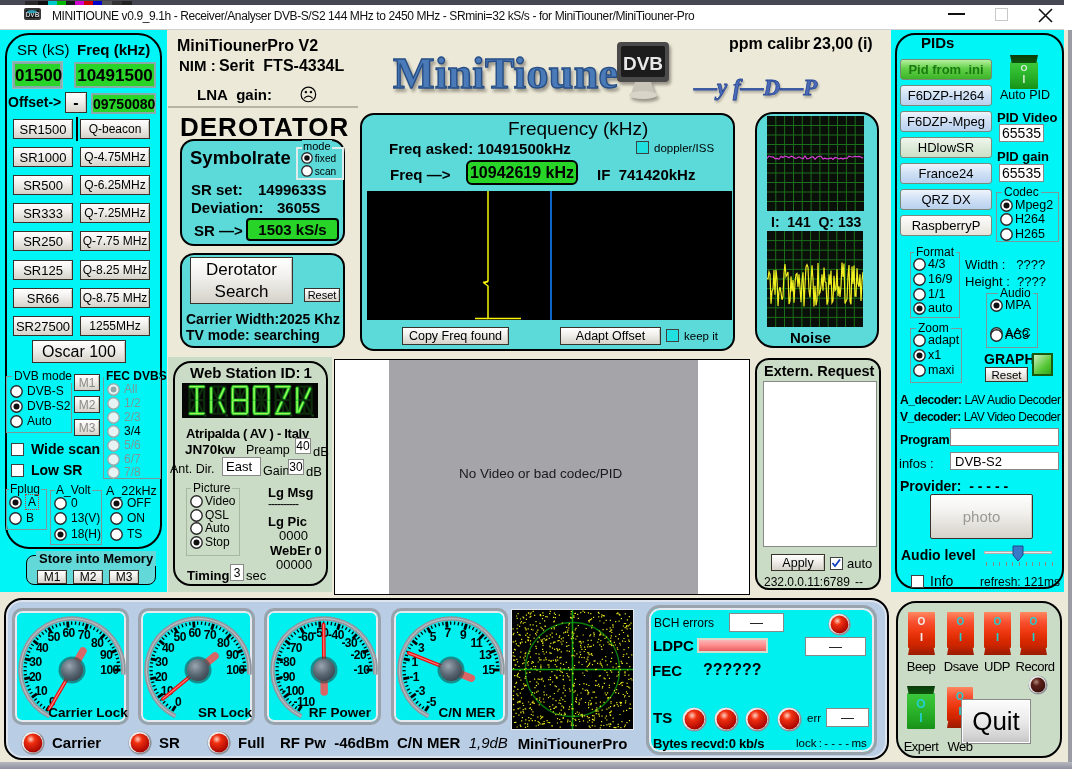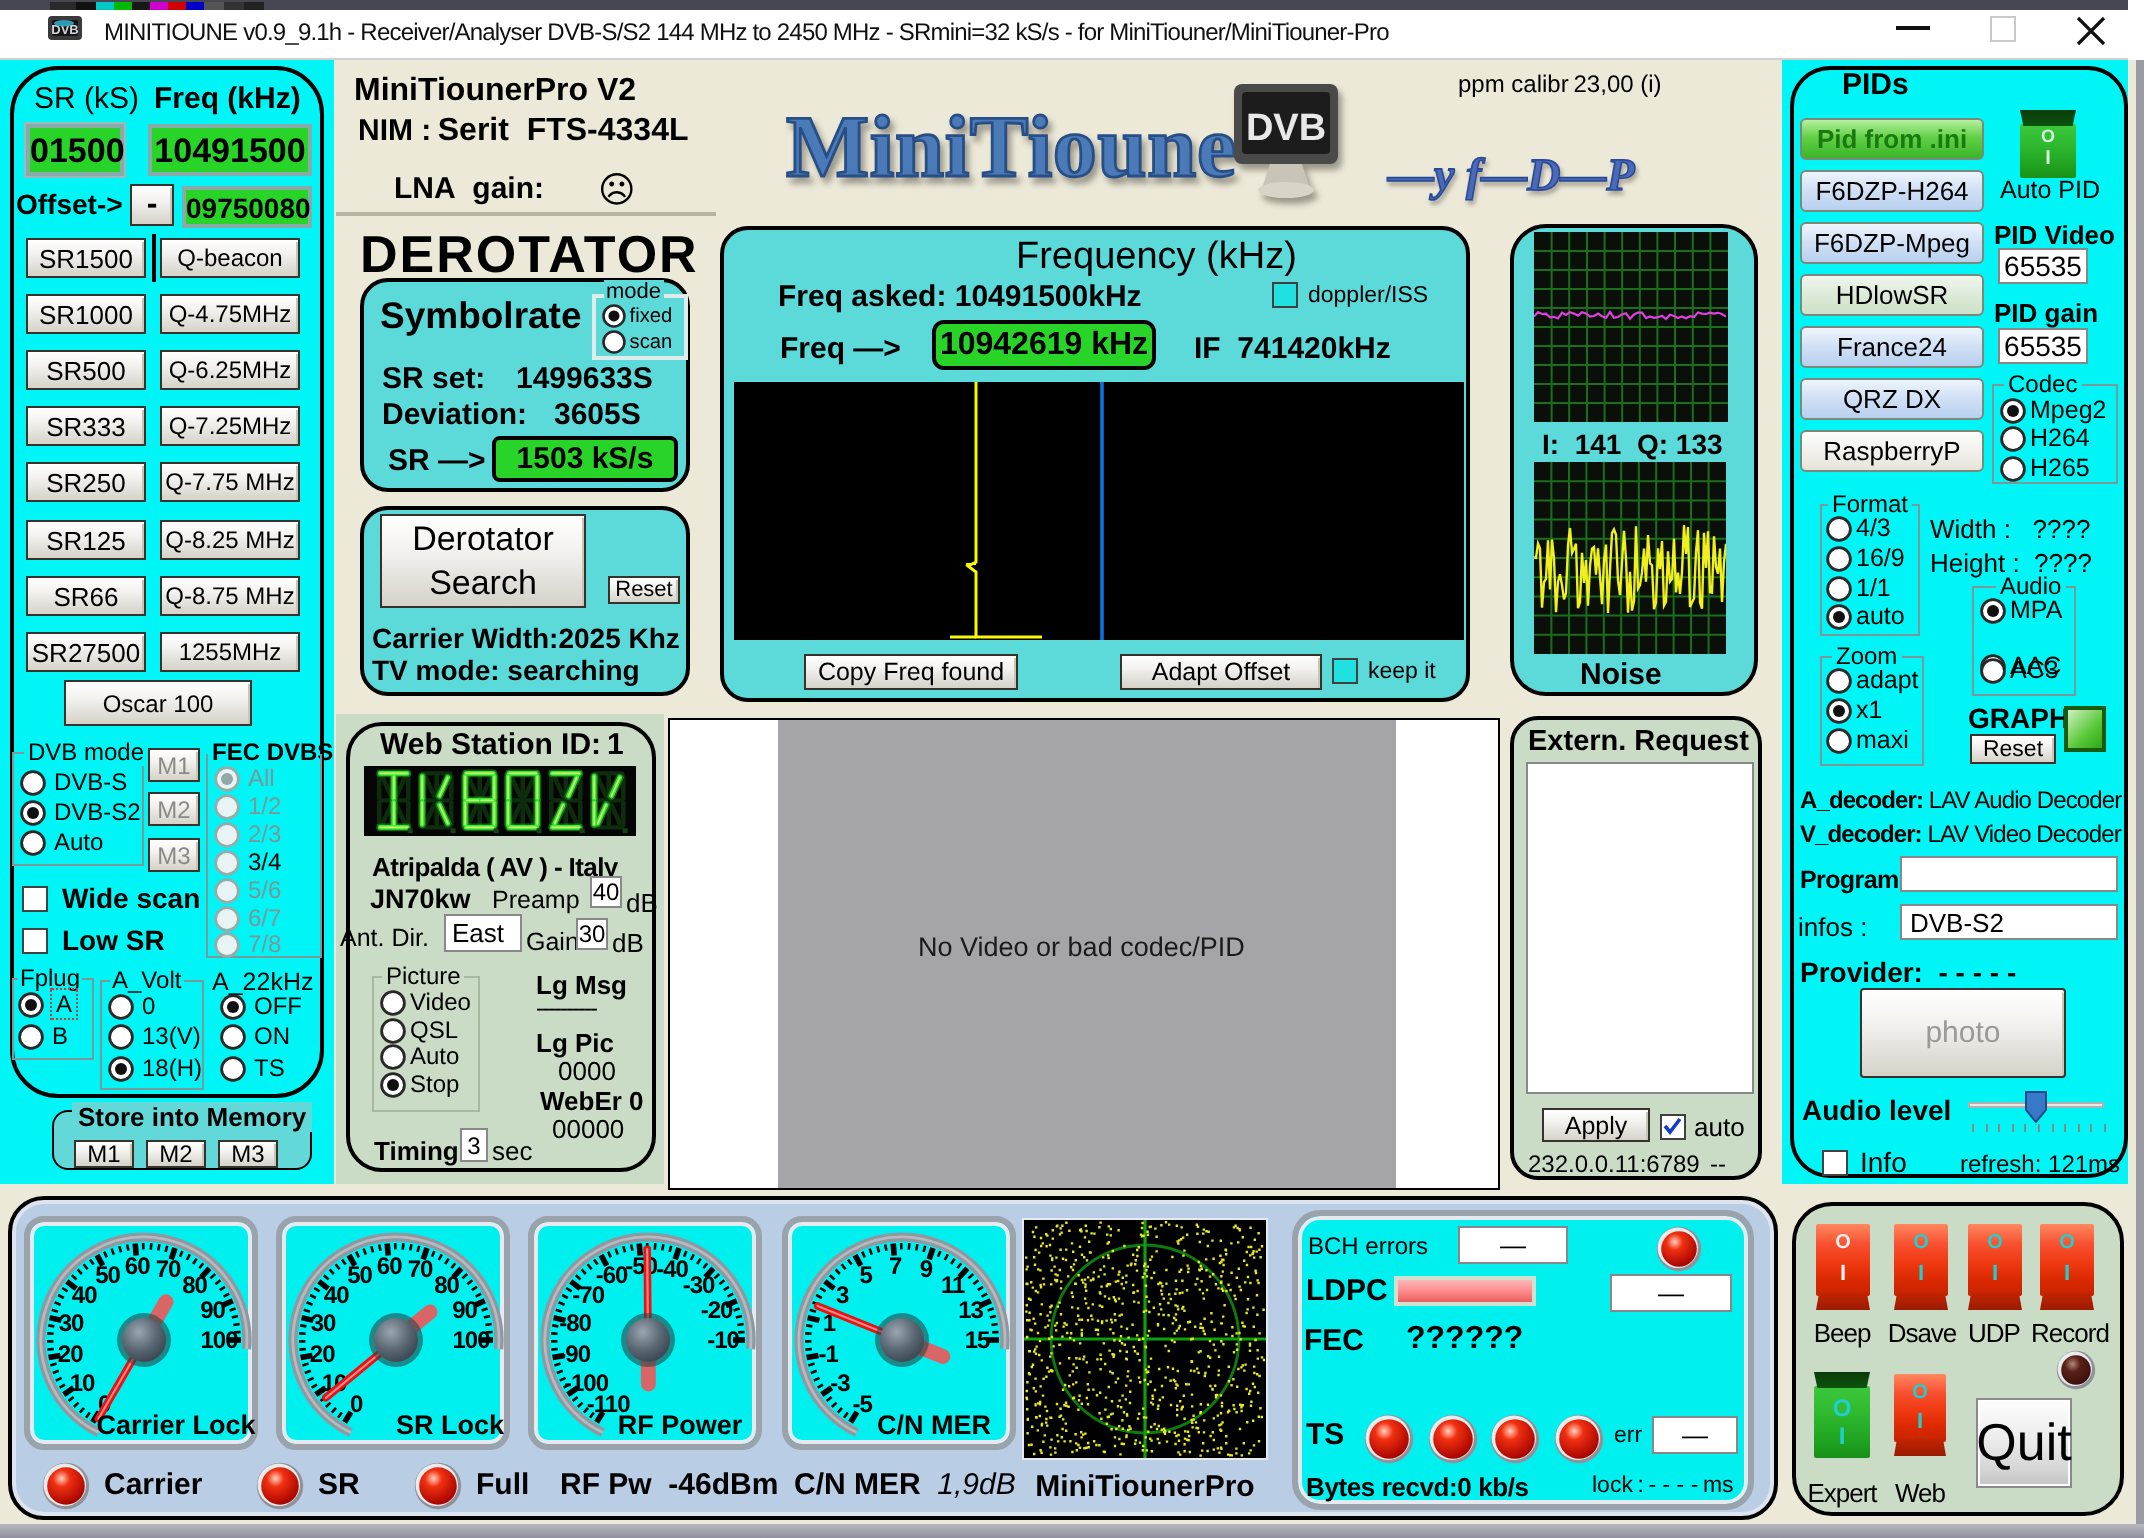--- a/index.html
+++ b/index.html
@@ -79,21 +79,21 @@
 <div class="abs btn" style="left:80px;top:203px;width:70px;height:20px;font-size:12px">Q-7.25MHz</div>
 <div class="abs btn" style="left:13px;top:231px;width:60px;height:20px;font-size:13px">SR250</div>
 <div class="abs btn" style="left:80px;top:231px;width:70px;height:20px;font-size:12px">Q-7.75 MHz</div>
 <div class="abs btn" style="left:13px;top:260px;width:60px;height:20px;font-size:13px">SR125</div>
 <div class="abs btn" style="left:80px;top:260px;width:70px;height:20px;font-size:12px">Q-8.25 MHz</div>
 <div class="abs btn" style="left:13px;top:288px;width:60px;height:20px;font-size:13px">SR66</div>
 <div class="abs btn" style="left:80px;top:288px;width:70px;height:20px;font-size:12px">Q-8.75 MHz</div>
 <div class="abs btn" style="left:13px;top:316px;width:60px;height:20px;font-size:13px">SR27500</div>
 <div class="abs btn" style="left:80px;top:316px;width:70px;height:20px;font-size:12px">1255MHz</div>
 <div class="abs" style="left:76px;top:117px;width:1.5px;height:24px;background:#000"></div>
-<div class="abs btn" style="left:32px;top:340px;width:94px;height:23px;font-size:12px">Oscar 100</div>
+<div class="abs btn" style="left:32px;top:340px;width:94px;height:23px;font-size:16px">Oscar 100</div>
 <div class="abs gbox" style="left:6px;top:376px;width:66px;height:57px;border-color:#7a9a9a"></div>
 <div class="lab" style="left:12px;top:369px;font-size:12px;background:#00f6f6;padding:0 2px">DVB mode</div>
 <div class="abs row" style="left:10px;top:384px;font-size:12px"><svg width="13" height="13" style="flex:0 0 auto">
       <circle cx="6.5" cy="6.5" r="5.7" fill="#fff" stroke="#282828" stroke-width="1.4"></circle>
     </svg>DVB-S</div>
 <div class="abs row" style="left:10px;top:399px;font-size:12px"><svg width="13" height="13" style="flex:0 0 auto">
       <circle cx="6.5" cy="6.5" r="5.7" fill="#fff" stroke="#282828" stroke-width="1.4"></circle>
       <circle cx="6.5" cy="6.5" r="3" fill="#101010"></circle>
     </svg>DVB-S2</div>
 <div class="abs row" style="left:10px;top:414px;font-size:12px"><svg width="13" height="13" style="flex:0 0 auto">
@@ -185,21 +185,21 @@
 <rect x="232" y="2" width="52" height="40" rx="4" fill="#4a4a4a"></rect>
 <rect x="236" y="6" width="44" height="31" rx="2" fill="#1c1c1c"></rect>
 <text x="258" y="30" font-size="19" font-weight="bold" fill="#e8e8e8" text-anchor="middle" font-family="Liberation Sans">DVB</text>
 <path d="M250 42 l16 0 l4 12 l-24 0 z" fill="#c8c4b8"></path>
 <ellipse cx="258" cy="55" rx="14" ry="4" fill="#d8d4c8"></ellipse>
 </g>
   </svg>
 <svg class="abs" style="left:692px;top:72px" width="145" height="32" viewBox="0 0 145 32">
 <text x="2" y="23" font-family="Liberation Serif" font-weight="bold" font-style="italic" font-size="23" fill="#4a6ab8" stroke="#2a4a98" stroke-width="0.8" style="filter:drop-shadow(1.5px 2px 1px #a8a498)">—y  f—D—P</text>
 </svg>
-<div class="lab" style="left:729px;top:35px;font-size:12px;font-weight:normal">ppm calibr 23,00 (i)</div>
+<div class="lab" style="left:729px;top:35px;font-size:16px;font-weight:bold">ppm calibr 23,00 (i)</div>
 <div class="lab" style="left:180px;top:112px;font-size:26px;font-weight:bold;letter-spacing:1px">DEROTATOR</div>
 <div class="abs" style="left:180px;top:139px;width:165px;height:107px;background:#5cd9d9;border:2.4px solid #000;border-radius:14px"></div>
 <div class="lab" style="left:190px;top:147px;font-size:18.5px;font-weight:bold">Symbolrate</div>
 <div class="abs" style="left:296px;top:147px;width:48px;height:33px;border:2px solid #dfecec"></div>
 <div class="lab" style="left:302px;top:140px;font-size:11px;background:#5cd9d9;padding:0 1px">mode</div>
 <div class="abs row" style="left:301px;top:152px;font-size:11px;gap:2px;transform-origin:left top;transform:scale(0.92)"><svg width="13" height="13" style="flex:0 0 auto">
       <circle cx="6.5" cy="6.5" r="5.7" fill="#fff" stroke="#282828" stroke-width="1.4"></circle>
       <circle cx="6.5" cy="6.5" r="3" fill="#101010"></circle>
     </svg>fixed</div>
 <div class="abs row" style="left:301px;top:165px;font-size:11px;gap:2px;transform-origin:left top;transform:scale(0.92)"><svg width="13" height="13" style="flex:0 0 auto">
@@ -1070,14 +1070,14 @@
     </div>
   </div>
 <div class="abs" style="left:947px;top:687px">
     <div style="position:relative;width:26px;height:41px">
       <div style="position:absolute;left:0;top:0;width:100%;height:34px;background:linear-gradient(180deg,#ff8860 0%,#f85030 28%,#ee3810 55%,#d82800 80%,#c62400 100%);border-radius:1px"></div>
       <div style="position:absolute;left:0;bottom:0;width:100%;height:9px;background:linear-gradient(180deg,#c62400,#9a1c00);clip-path:polygon(6% 0,94% 0,100% 100%,0 100%)"></div>
       <div style="position:absolute;left:0;top:5px;width:100%;text-align:center;color:#20d0d0;font-weight:bold;font-size:10px;line-height:1">O</div>
       <div style="position:absolute;left:0;top:19px;width:100%;text-align:center;color:#20d0d0;font-weight:bold;font-size:11px;line-height:1">I</div>
     </div>
   </div>
-<div class="abs" style="left:988px;top:699px;width:48px;height:45px;font-size:26px;background:linear-gradient(180deg,#fdfdfd,#ececec 45%,#d2d2d2 85%,#c2c2c2);border:1px solid #8a8a8a;box-shadow:0 0 0 1px #fff inset;display:flex;align-items:center;justify-content:center">Quit</div>
+<div class="abs" style="left:961px;top:699px;width:70px;height:45px;font-size:26px;background:linear-gradient(180deg,#fdfdfd,#ececec 45%,#d2d2d2 85%,#c2c2c2);border:1px solid #8a8a8a;box-shadow:0 0 0 1px #fff inset;display:flex;align-items:center;justify-content:center">Quit</div>
 <div class="abs" style="left:891px;top:739px;width:60px;text-align:center;font-size:13px;letter-spacing:-0.5px">Expert</div>
 <div class="abs" style="left:930px;top:739px;width:60px;text-align:center;font-size:13px;letter-spacing:-0.5px">Web</div>
 </body></html>

